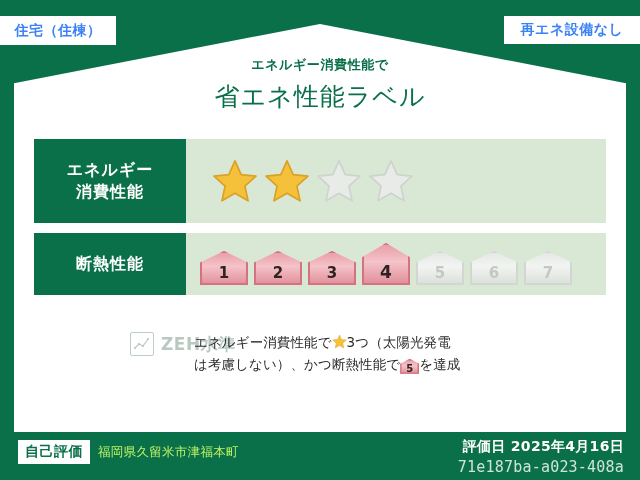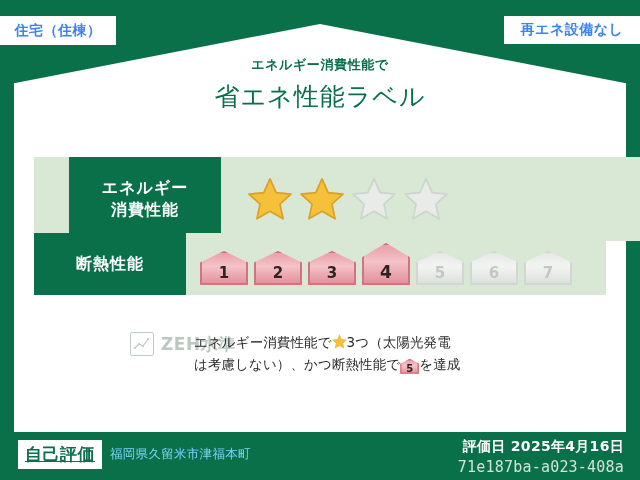--- a/index.html
+++ b/index.html
@@ -27,21 +27,21 @@
   .tag-left{left:0;width:116px;height:29px;}
   .tag-right{right:0;width:136px;height:28px;}
 
   
   .title-wrap{position:absolute;left:0;right:0;top:56px;text-align:center;}
   .title-sub{font-size:13px;color:#0a7049;font-weight:bold;letter-spacing:.6px;}
   .title-main{font-size:25px;color:#0a7049;font-weight:normal;letter-spacing:1px;margin-top:6px;}
 
   
   .row{position:absolute;left:34px;width:572px;display:flex;background:#d9e8d5;}
-  .row-energy{top:157px;height:84px;padding-left:35px;}
+  .row-energy{top:139px;height:84px;}
   .row-insul{top:233px;height:62px;}
   .row-label{
     width:152px;flex:0 0 152px;background:#0a7049;color:#ffffff;
     display:flex;flex-direction:column;align-items:center;justify-content:center;
     font-weight:bold;font-size:16px;line-height:1.35;letter-spacing:1px;
   }
   .row-body{flex:1;display:flex;align-items:center;padding-left:26px;gap:6px;}
 
   
   .star{width:46px;height:46px;flex:0 0 46px;}
@@ -76,24 +76,24 @@
     background:linear-gradient(180deg,#e99aa4 0%,#f4c3c9 45%,#e08c98 100%);
     box-shadow:inset 0 0 0 1.5px #d4737f;
     clip-path:polygon(0% 32%, 50% 0%, 100% 32%, 100% 100%, 0% 100%);
     font-size:10px;font-weight:bold;color:#2e2222;text-align:center;line-height:19px;
   }
 
   
   .footer{position:absolute;left:0;right:0;bottom:0;height:48px;}
   .foot-left{position:absolute;left:18px;top:8px;display:flex;align-items:center;gap:8px;}
   .self-badge{
-    background:#ffffff;color:#0a7049;font-weight:bold;font-size:17px;
-    padding:3px 7px;letter-spacing:.5px;text-decoration:underline;
-  }
-  .addr{color:#7dd3fc;font-size:12.5px;letter-spacing:.3px;}
+    background:#ffffff;color:#0a7049;font-weight:bold;font-size:14px;
+    padding:3px 7px;letter-spacing:.5px;
+  }
+  .addr{color:#bef264;font-size:12.5px;letter-spacing:.3px;}
   .foot-right{position:absolute;right:16px;top:6px;text-align:right;}
   .eval-date{color:#ffffff;font-size:14px;font-weight:bold;letter-spacing:.3px;}
   .doc-id{color:#cfe3d8;font-size:15px;margin-top:2px;letter-spacing:.2px;
           font-family:"DejaVu Sans Mono","Liberation Mono",monospace;}
 </style>
 </head>
 <body>
 
 <div id="root">
 

